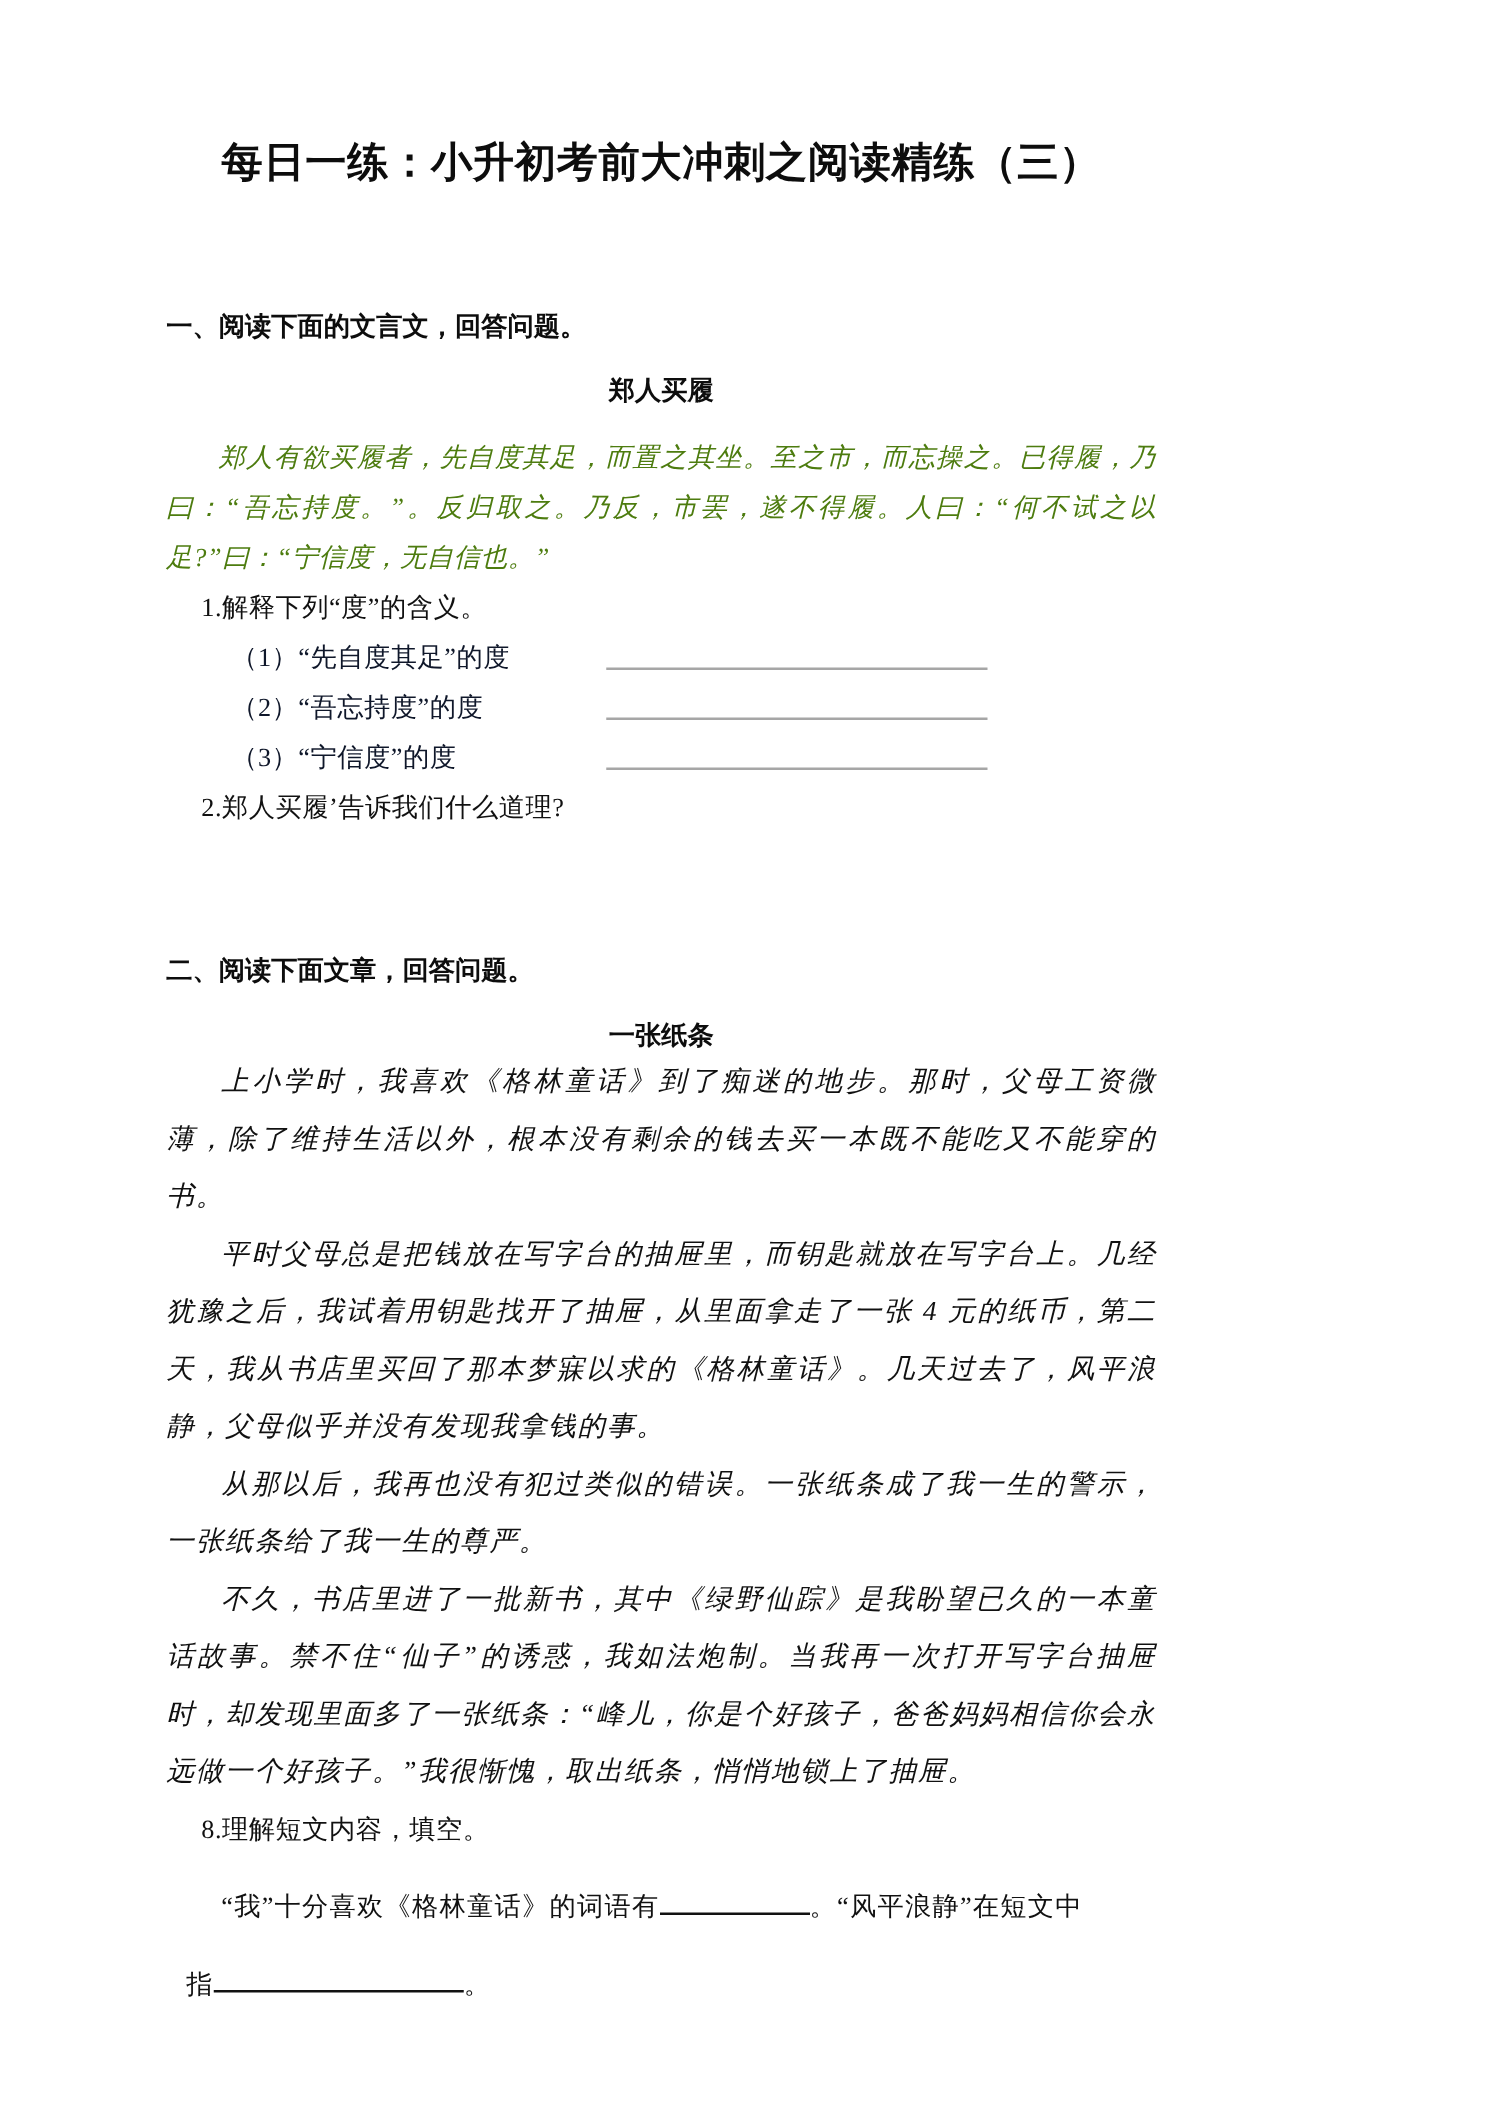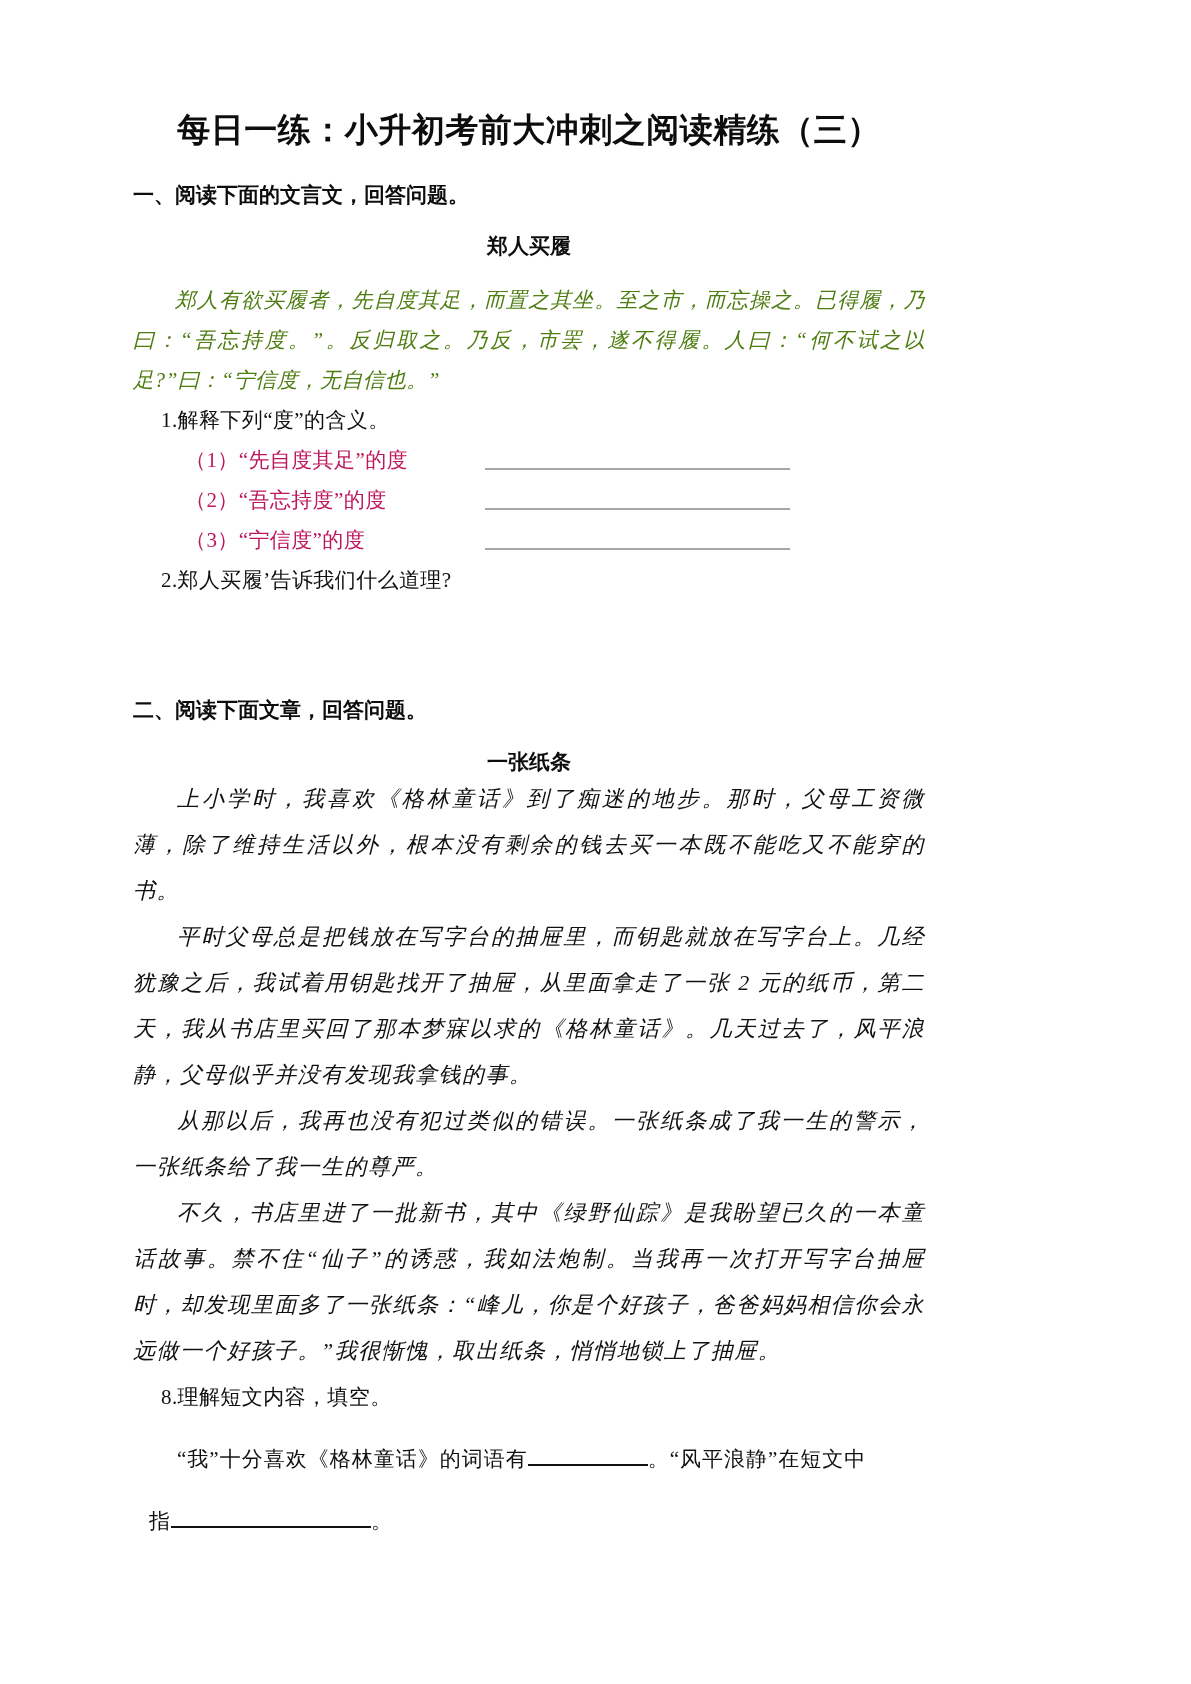--- a/index.html
+++ b/index.html
@@ -37,21 +37,21 @@
   }
 
   
   .section-heading {
     font-family: "DejaVu Sans", "Liberation Sans", sans-serif;
     font-weight: bold;
     font-size: 21px;
     color: #0d0d0d;
     margin: 0;
   }
-  #section-one-heading { margin-top: 28px; font-family: Liberation Mono, monospace; }
+  #section-one-heading { margin-top: 94px; font-family: Liberation Mono, monospace; }
   #section-two-heading { margin-top: 0; }
 
   
   .passage-title {
     text-align: center;
     font-family: "DejaVu Sans", "Liberation Sans", sans-serif;
     font-weight: bold;
     font-size: 21px;
     color: #0d0d0d;
     margin: 0;
@@ -86,21 +86,21 @@
 
   
   .blank-row {
     display: flex;
     align-items: center;
     height: 40px;
   }
   .blank-row .q-label {
     font-family: "Liberation Serif", "DejaVu Serif", serif;
     font-size: 21px;
-    color: #be185d;
+    color: #0f172a;
     letter-spacing: 0.4px;
     padding-left: 52px;
     white-space: nowrap;
   }
   .answer-rule {
     position: absolute;
     left: 485px;
     width: 305px;
     height: 2px;
     background: #a6a6a6;
@@ -171,21 +171,21 @@
 
   <p class="question q-level1">2.郑人买履’告诉我们什么道理?</p>
 
   <div class="spacer-lg"></div>
 
   <h2 class="section-heading" id="section-two-heading">二、阅读下面文章，回答问题。</h2>
 
   <h3 class="passage-title" id="essay-title">一张纸条</h3>
 
   <p class="essay-body">上小学时，我喜欢《格林童话》到了痴迷的地步。那时，父母工资微薄，除了维持生活以外，根本没有剩余的钱去买一本既不能吃又不能穿的书。</p>
-  <p class="essay-body">平时父母总是把钱放在写字台的抽屉里，而钥匙就放在写字台上。几经犹豫之后，我试着用钥匙找开了抽屉，从里面拿走了一张 2 元的纸币，第二天，我从书店里买回了那本梦寐以求的《格林童话》。几天过去了，风平浪静，父母似乎并没有发现我拿钱的事。</p>
+  <p class="essay-body">平时父母总是把钱放在写字台的抽屉里，而钥匙就放在写字台上。几经犹豫之后，我试着用钥匙找开了抽屉，从里面拿走了一张 4 元的纸币，第二天，我从书店里买回了那本梦寐以求的《格林童话》。几天过去了，风平浪静，父母似乎并没有发现我拿钱的事。</p>
   <p class="essay-body">从那以后，我再也没有犯过类似的错误。一张纸条成了我一生的警示，一张纸条给了我一生的尊严。</p>
   <p class="essay-body">不久，书店里进了一批新书，其中《绿野仙踪》是我盼望已久的一本童话故事。禁不住“仙子”的诱惑，我如法炮制。当我再一次打开写字台抽屉时，却发现里面多了一张纸条：“峰儿，你是个好孩子，爸爸妈妈相信你会永远做一个好孩子。”我很惭愧，取出纸条，悄悄地锁上了抽屉。</p>
 
   <p class="question q-level1" style="line-height:46px;">8.理解短文内容，填空。</p>
 
   <p class="fill-line indent">
     <span>“我”十分喜欢《格林童话》的词语有</span><span class="inline-blank blank-short"></span><span>。“风平浪静”在短文中</span>
   </p>
 
   <p class="fill-line">

